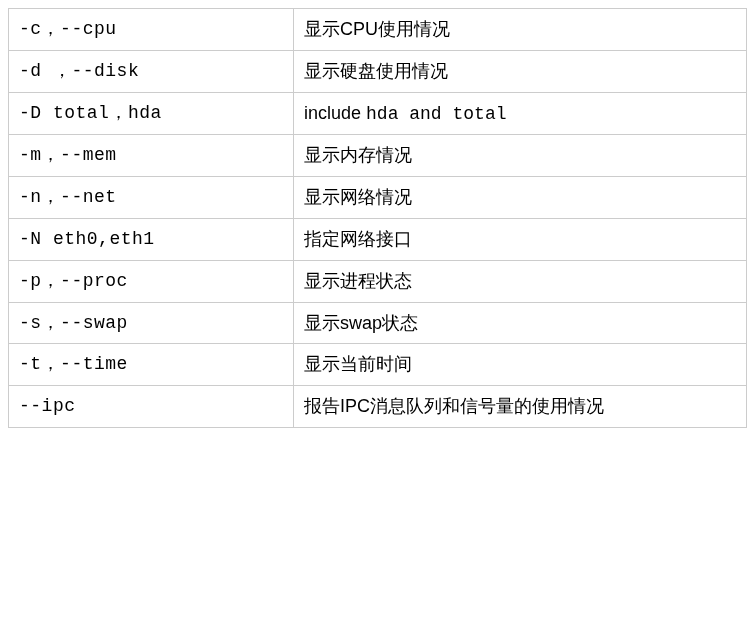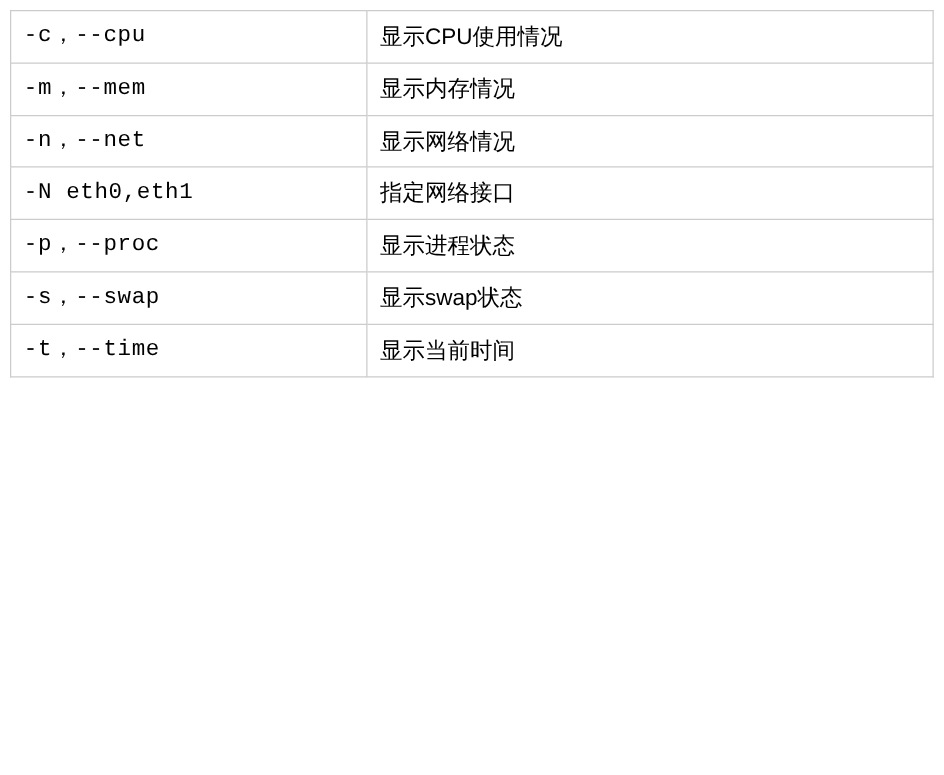--- a/index.html
+++ b/index.html
@@ -40,20 +40,28 @@
 </head>
 <body>
 
 <table>
   <tbody>
     <tr>
       <td class="option-col"> -c，--cpu</td>
       <td class="desc-col">显示CPU使用情况</td>
     </tr>
     <tr>
+      <td class="option-col">-d ，--disk</td>
+      <td class="desc-col">显示硬盘使用情况</td>
+    </tr>
+    <tr>
+      <td class="option-col">-D total，hda</td>
+      <td class="desc-col"><span class="sans">include</span> <span class="mono">hda  and total</span></td>
+    </tr>
+    <tr>
       <td class="option-col">-m，--mem</td>
       <td class="desc-col">显示内存情况</td>
     </tr>
     <tr>
       <td class="option-col">-n，--net</td>
       <td class="desc-col">显示网络情况</td>
     </tr>
     <tr>
       <td class="option-col">-N eth0,eth1</td>
       <td class="desc-col">指定网络接口</td>
@@ -63,14 +71,18 @@
       <td class="desc-col">显示进程状态</td>
     </tr>
     <tr>
       <td class="option-col">-s，--swap</td>
       <td class="desc-col">显示swap状态</td>
     </tr>
     <tr>
       <td class="option-col">-t，--time</td>
       <td class="desc-col">显示当前时间</td>
     </tr>
+    <tr>
+      <td class="option-col">--ipc</td>
+      <td class="desc-col">报告IPC消息队列和信号量的使用情况</td>
+    </tr>
   </tbody>
 </table>
 
 </body></html>

